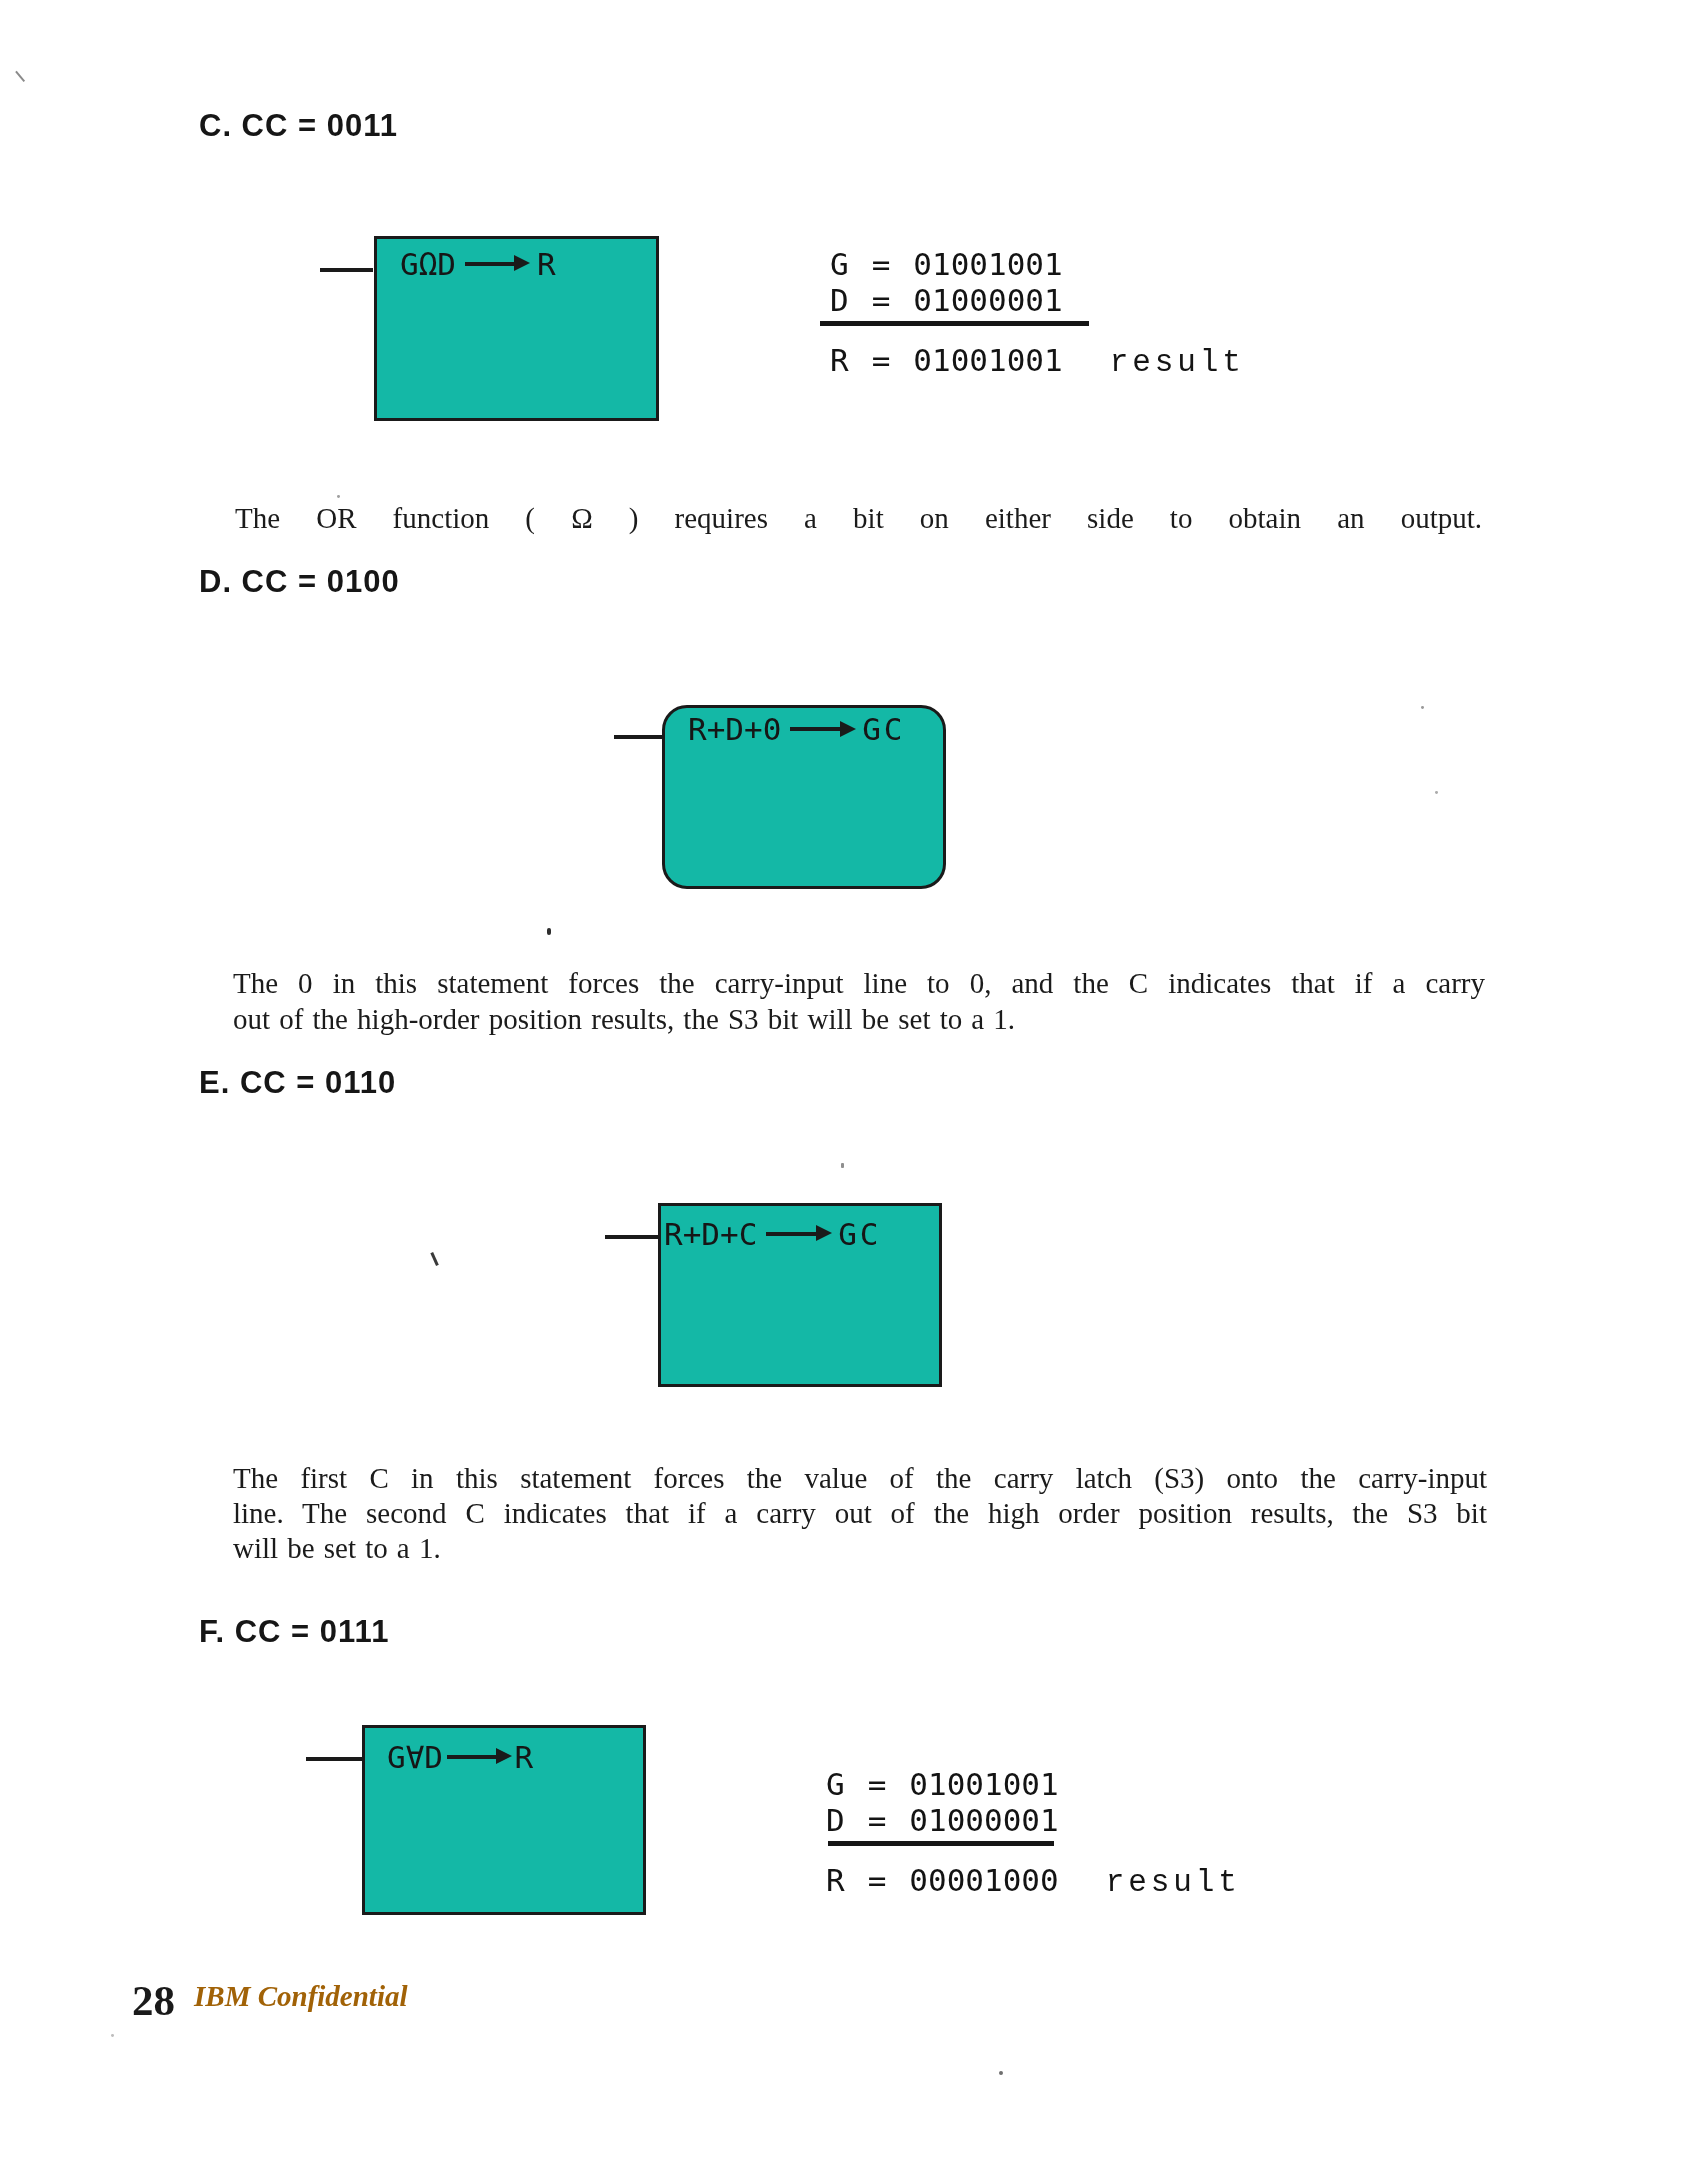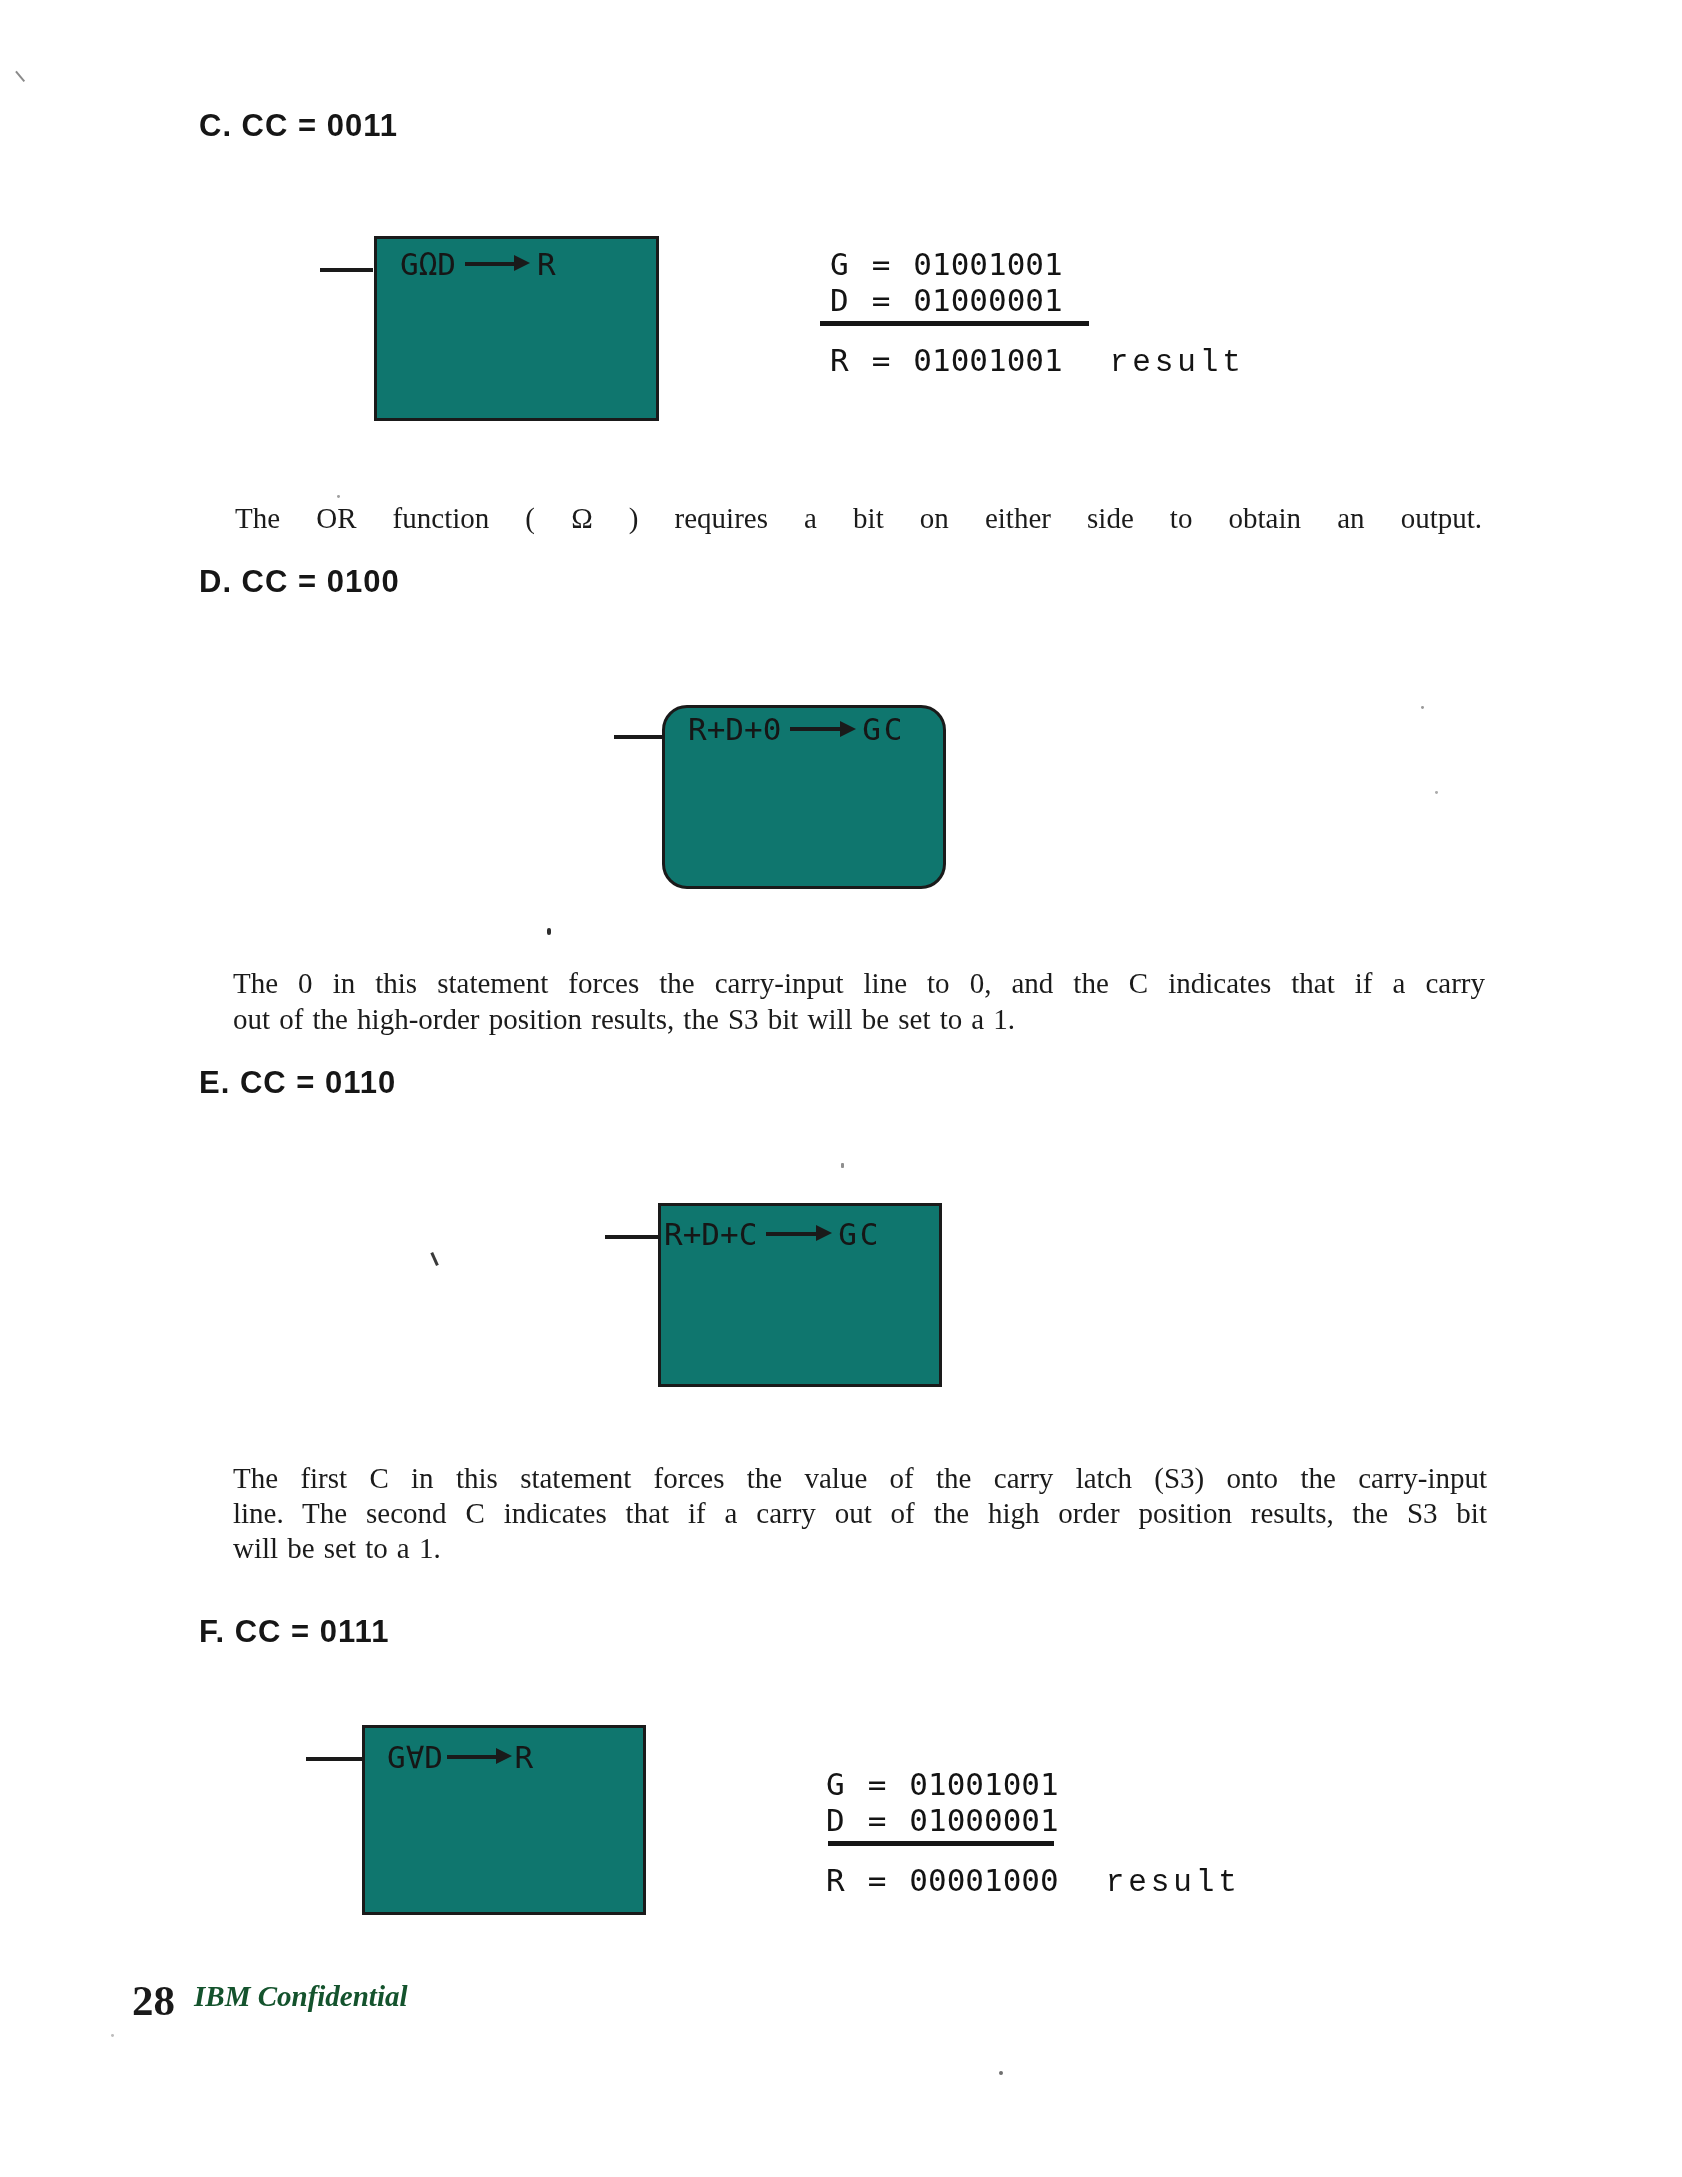--- a/index.html
+++ b/index.html
@@ -12,21 +12,21 @@
   .heading{
     position:absolute;white-space:nowrap;
     font-family:"Liberation Sans",sans-serif;font-weight:700;
     font-size:31px;line-height:37px;letter-spacing:1px;color:#161616;
   }
   #h-c{left:199px;top:107px;}
   #h-d{left:199px;top:563px;}
   #h-e{left:199px;top:1064px;}
   #h-f{left:199px;top:1613px;}
   
-  .lbox{position:absolute;border:3.9px solid #1a1a1a;background:#0f766e;}
+  .lbox{position:absolute;border:3.9px solid #1a1a1a;background:#14b8a6;}
   #box-c{left:374px;top:236px;width:279px;height:179px;}
   #box-d{left:662px;top:705px;width:278px;height:178px;border-radius:25px;}
   #box-e{left:658px;top:1203px;width:278px;height:178px;}
   #box-f{left:362px;top:1725px;width:278px;height:184px;}
   .box-label{
     position:absolute;display:flex;align-items:center;gap:8.7px;white-space:nowrap;
     font-family:"DejaVu Sans Mono","Liberation Mono",monospace;
     font-size:31px;line-height:33px;color:#161616;
   }
   #box-c .box-label{left:23px;top:8.7px;}
@@ -70,21 +70,21 @@
   #note-c{left:235px;top:500px;width:1247px;}
   #note-d{left:233px;top:965px;width:1252px;}
   #note-e{left:233px;top:1461px;width:1254px;line-height:35px;}
   
   .pageno{
     position:absolute;left:132px;top:1976px;
     font-family:"Liberation Serif",serif;font-weight:700;font-size:43px;color:#1a1a1a;
   }
   .conf{
     position:absolute;left:194px;top:1980px;
-    font-family:"Liberation Serif",serif;font-style:italic;font-weight:700;font-size:29px;color:#14532d;
+    font-family:"Liberation Serif",serif;font-style:italic;font-weight:700;font-size:29px;color:#a16207;
   }
   
   .speck{position:absolute;background:#777;}
   #sp-1{left:19.4px;top:70px;width:1.9px;height:12.6px;transform:rotate(-40deg);background:#8a8a8a;}
   #sp-2{left:547px;top:928px;width:3.9px;height:6.8px;background:#2e2e2e;border-radius:1.9px;}
   #sp-3{left:433px;top:1252px;width:2.9px;height:13.6px;transform:rotate(-24deg);background:#3a3a3a;}
   #sp-4{left:1421px;top:706px;width:2.9px;height:2.9px;background:#9a9a9a;border-radius:50%;}
   #sp-5{left:1435px;top:791px;width:2.9px;height:2.9px;background:#ababab;border-radius:50%;}
   #sp-6{left:841px;top:1163px;width:2.9px;height:4.9px;background:#8f8f8f;border-radius:1px;}
   #sp-7{left:337px;top:495px;width:2.9px;height:2.9px;background:#9f9f9f;border-radius:50%;}

